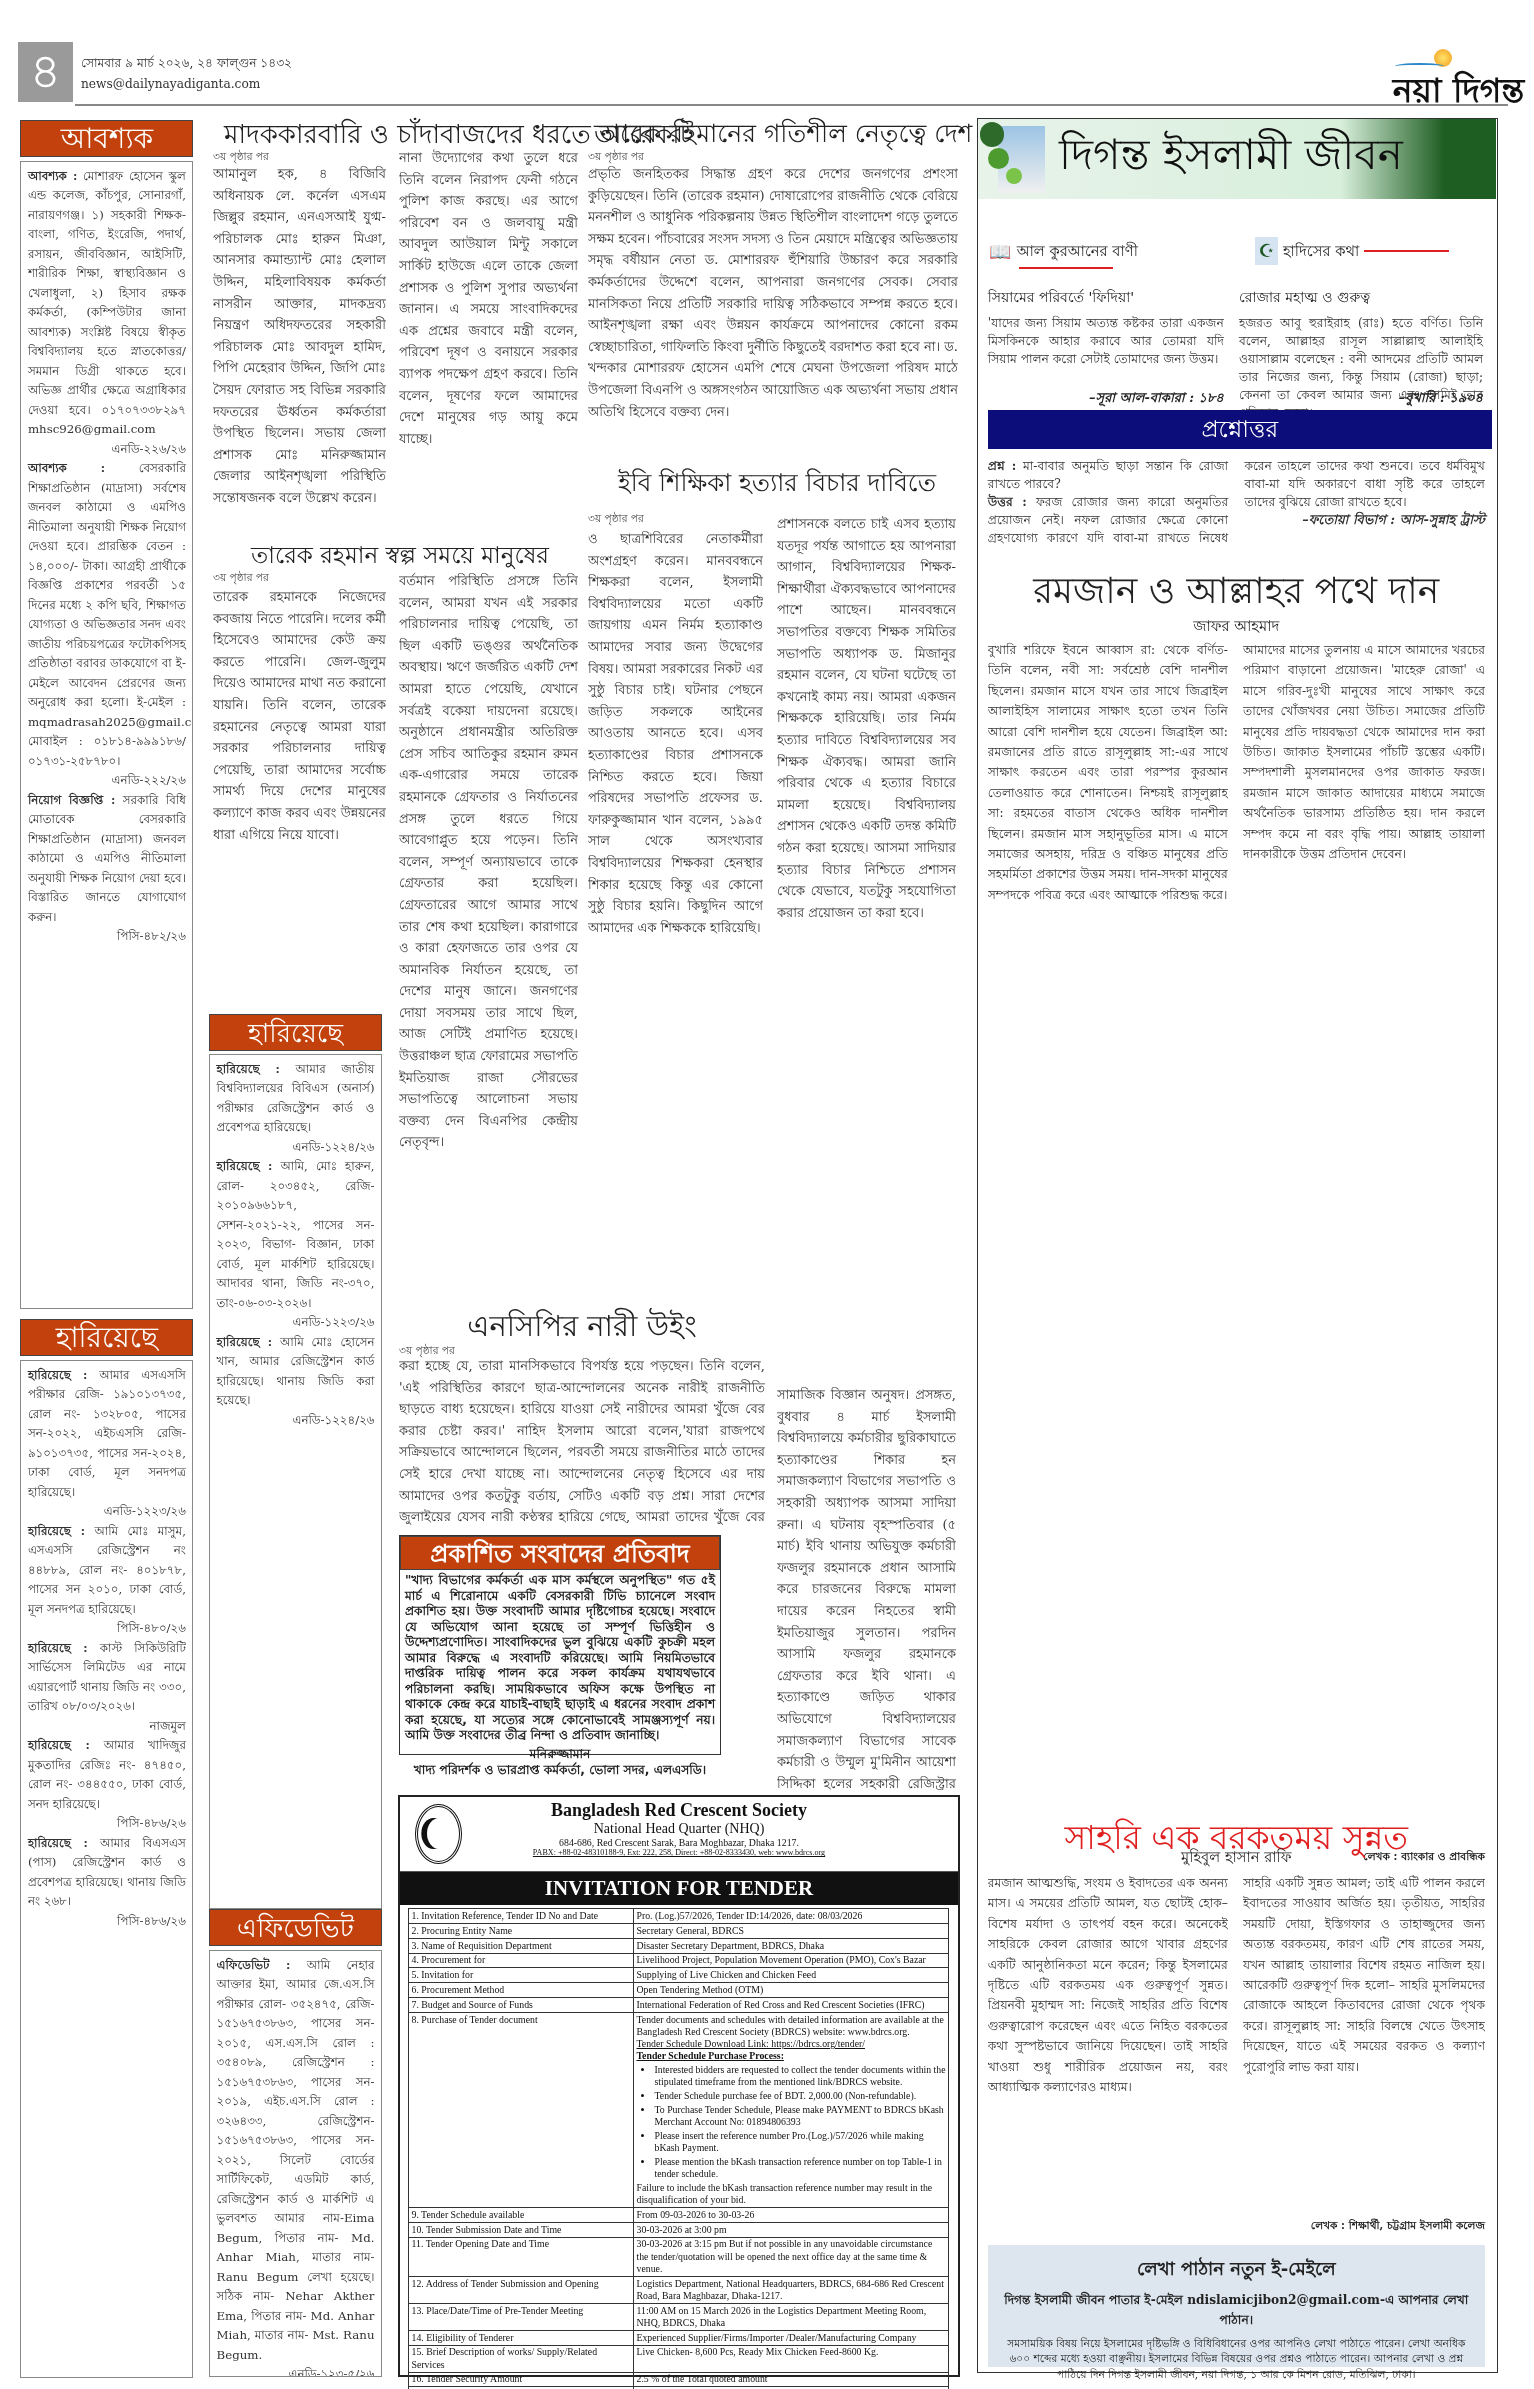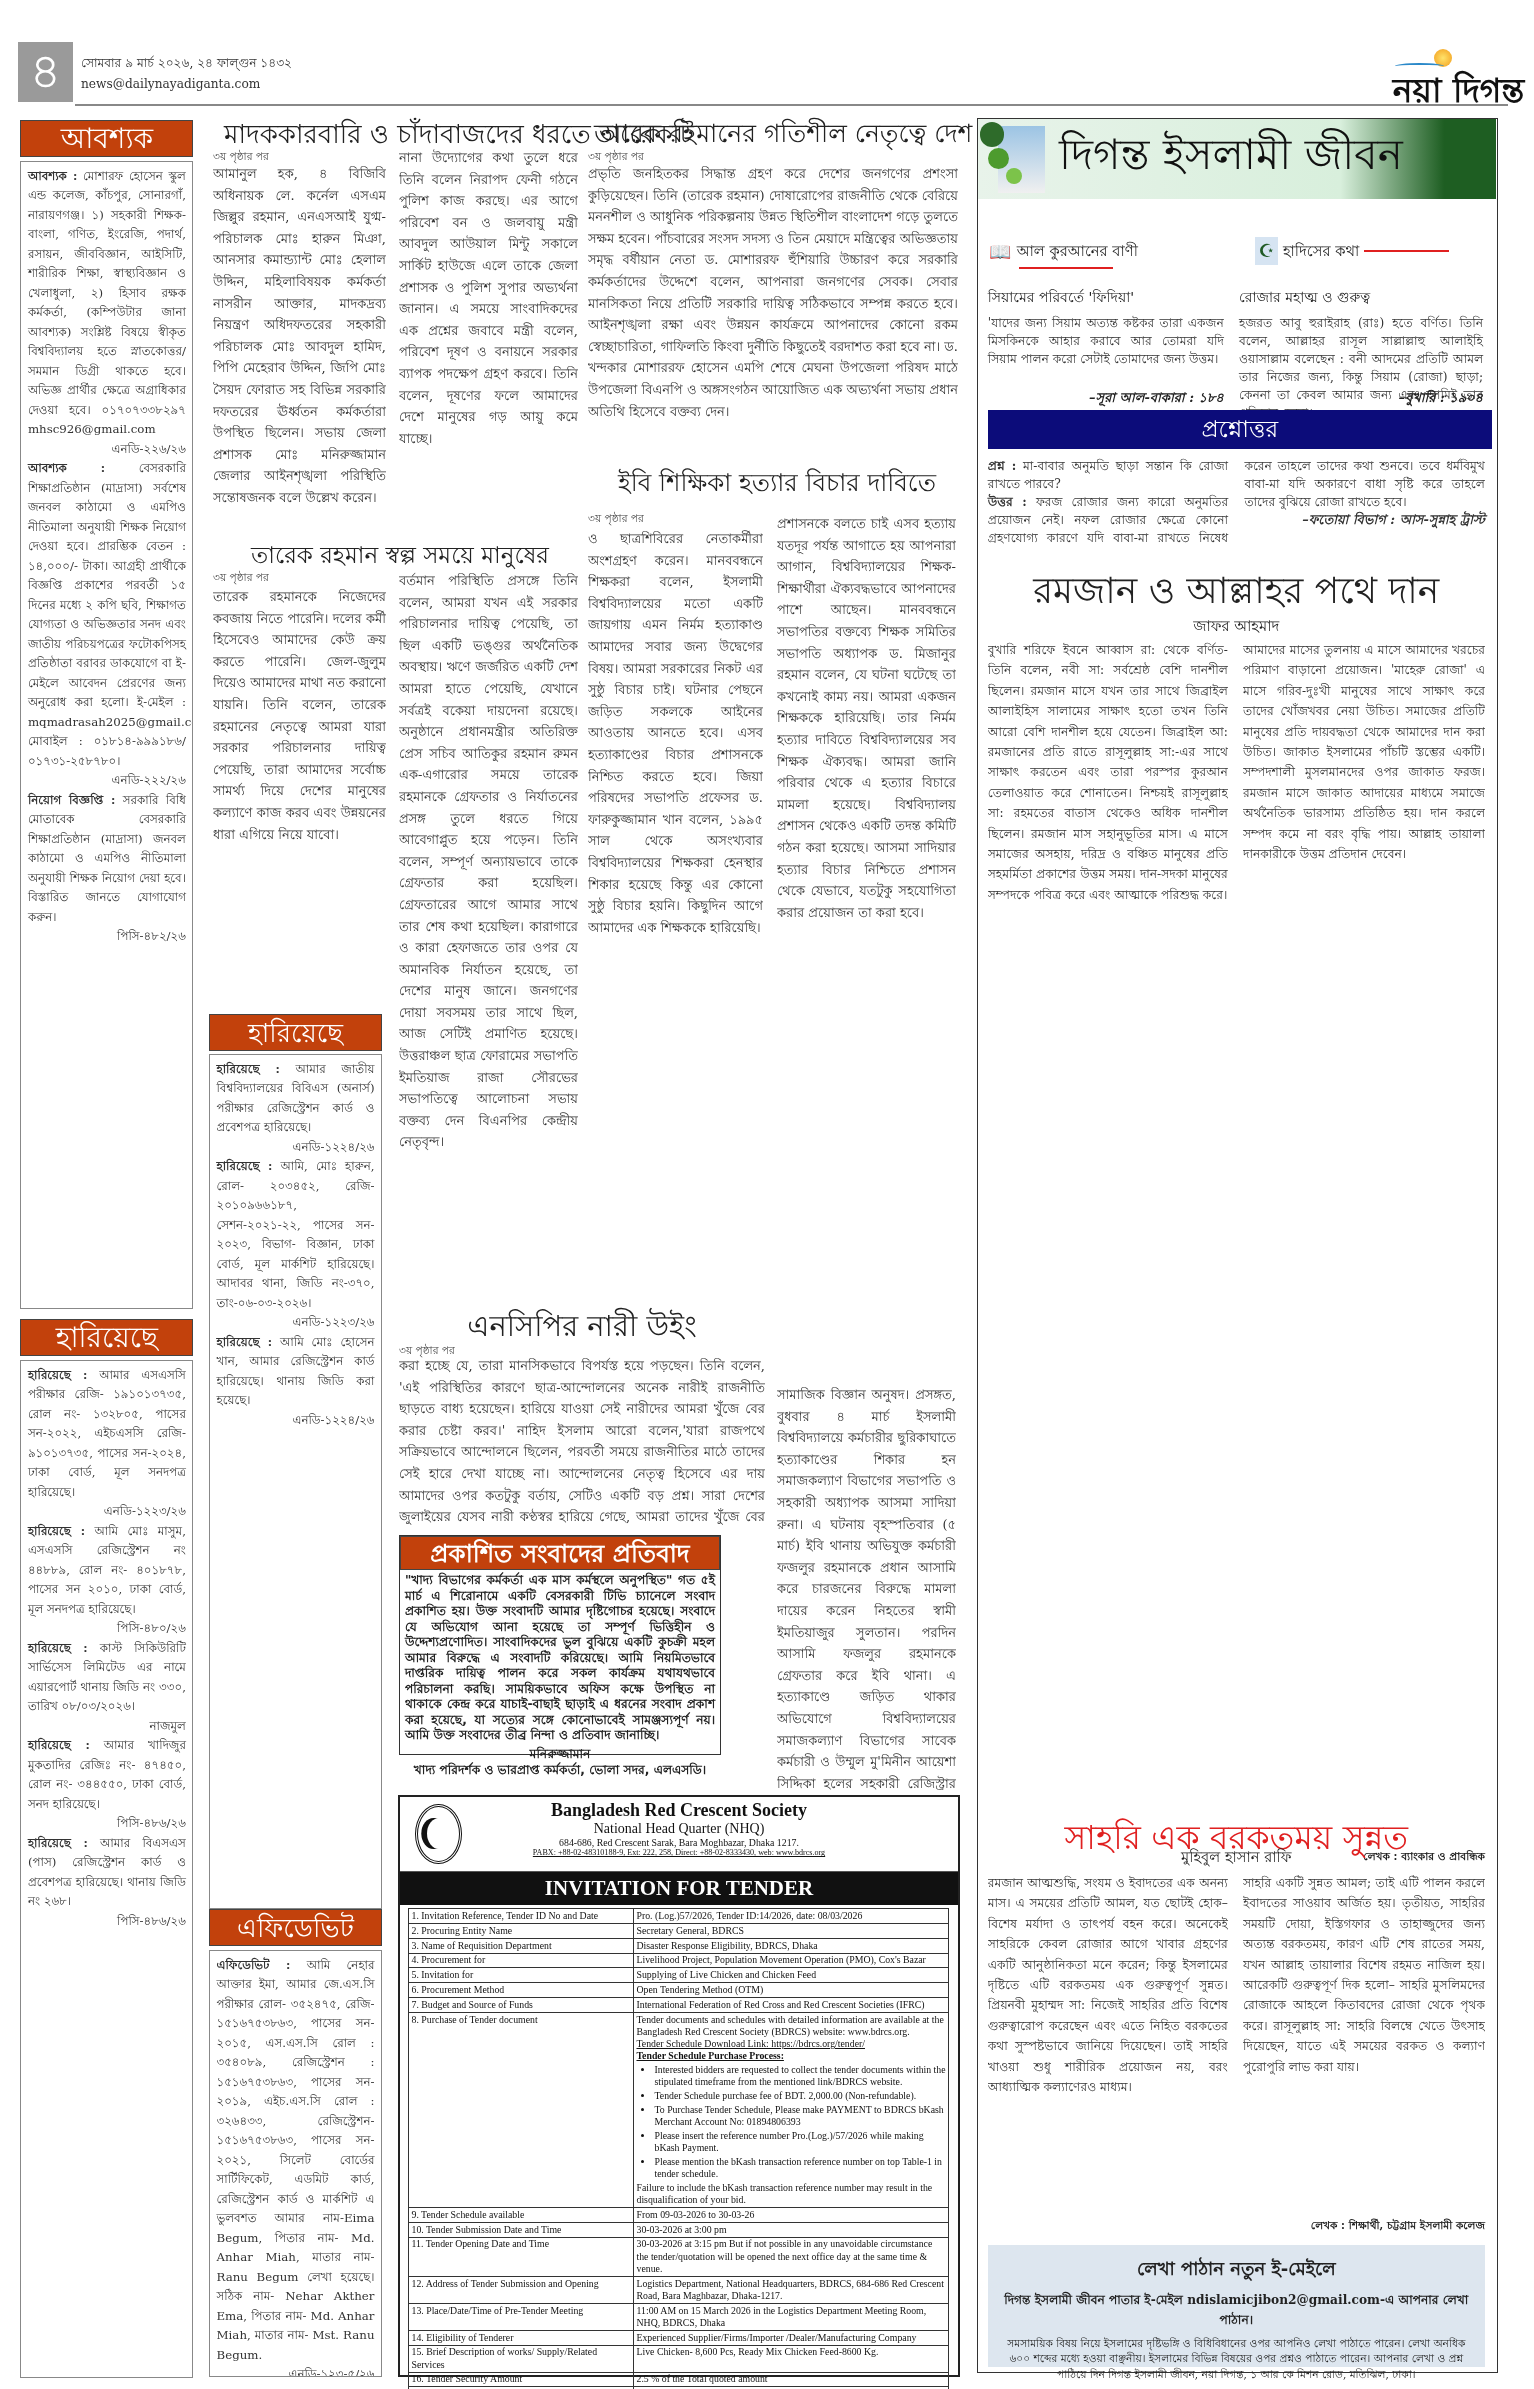--- a/index.html
+++ b/index.html
@@ -138,21 +138,21 @@
         <tr>
           <td class="k">1.  Invitation Reference, Tender ID No and Date</td>
           <td>Pro. (Log.)57/2026, Tender ID:14/2026, date: 08/03/2026</td>
         </tr>
         <tr>
           <td class="k">2.  Procuring Entity Name</td>
           <td>Secretary General, BDRCS</td>
         </tr>
         <tr>
           <td class="k">3.  Name of Requisition Department</td>
-          <td>Disaster Response Eligibility, BDRCS, Dhaka</td>
+          <td>Disaster Secretary Department, BDRCS, Dhaka</td>
         </tr>
         <tr>
           <td class="k">4.  Procurement for</td>
           <td>Livelihood Project, Population Movement Operation (PMO), Cox's Bazar</td>
         </tr>
         <tr>
           <td class="k">5.  Invitation for</td>
           <td>Supplying of Live Chicken and Chicken Feed</td>
         </tr>
         <tr>

